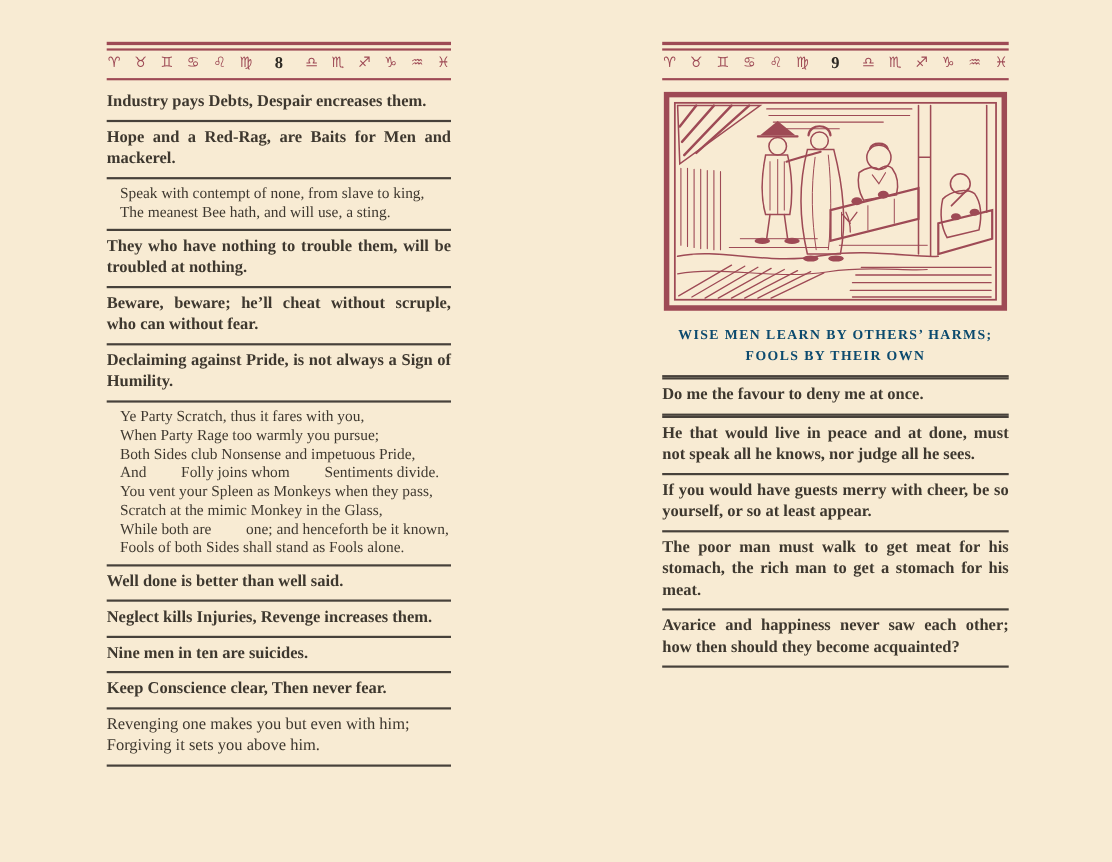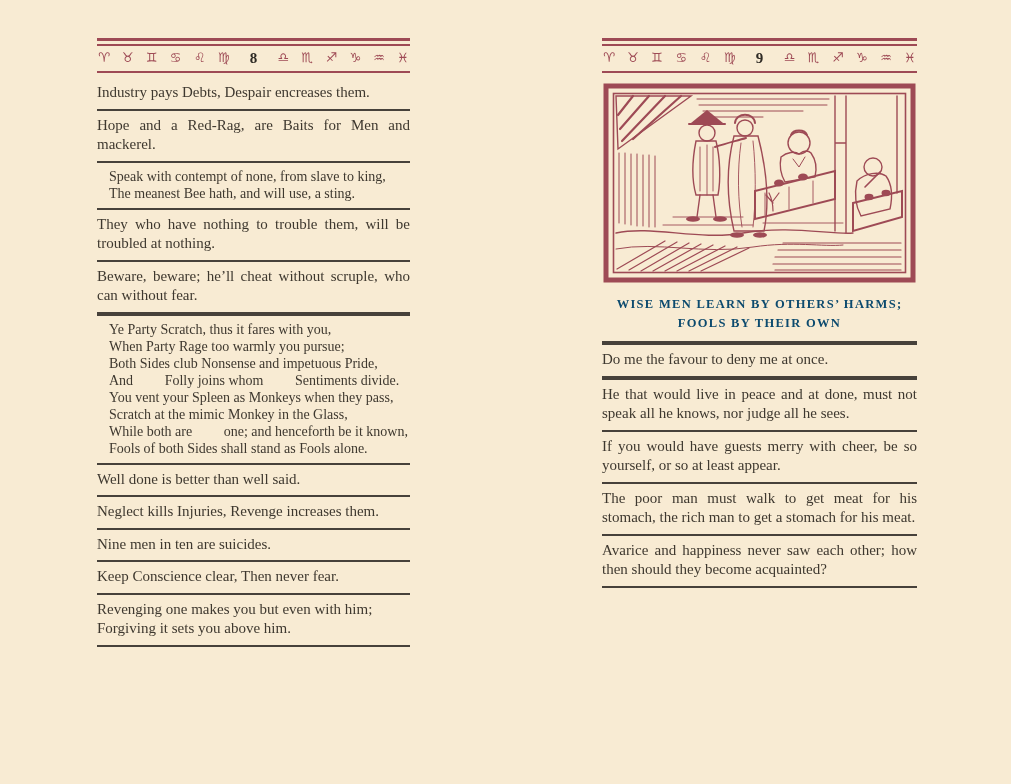--- a/index.html
+++ b/index.html
@@ -18,21 +18,21 @@
   .band .thick{height:3px;background:#9e4a55;}
   .band .thin{height:2px;background:#9e4a55;margin-top:3px;}
   .band .thin.bottom{margin-top:2px;}
   .band-row{display:flex;justify-content:space-between;align-items:center;padding:3px 1px 2px;}
   .orn{font-family:"DejaVu Sans",sans-serif;font-size:13px;color:#9e4a55;line-height:18px;}
   .pnum{font-weight:bold;font-size:15px;color:#2e2a24;padding:0 8px;line-height:18px;}
 
   
   .aph{
     margin:5px 0 6px;font-size:15px;line-height:19.5px;
-    text-align:justify;text-align-last:left;hyphens:none;
+    text-align:justify;text-align-last:left;hyphens:none;font-weight:bold;
   }
   .rule{height:2px;background:#47413a;margin:0 0 0;}
   .verse{margin:5px 0 6px;padding-left:12px;font-size:14px;line-height:17px;}
   .vline{display:block;}
   .it{margin-left:28px;}
 
   
   figure{margin:6px 0 0;}
   figure svg{display:block;}
   .caption{
@@ -79,20 +79,21 @@
       <span class="vline">The meanest Bee hath, and will use, a sting.</span>
     </div>
     <div class="rule"></div>
 
     <p class="aph">They who have nothing to trouble them, will be troubled at nothing.</p>
     <div class="rule"></div>
 
     <p class="aph">Beware, beware; he’ll cheat without scruple, who can without fear.</p>
     <div class="rule"></div>
 
+    <p class="aph">Declaiming against Pride, is not always a Sign of Humility.</p>
     <div class="rule"></div>
 
     <div class="verse">
       <span class="vline">Ye Party Scratch, thus it fares with you,</span>
       <span class="vline">When Party Rage too warmly you pursue;</span>
       <span class="vline">Both Sides club Nonsense and impetuous Pride,</span>
       <span class="vline"><span>And </span><span class="it">Folly</span><span> joins whom </span><span class="it">Sentiments</span><span> divide.</span></span>
       <span class="vline">You vent your Spleen as Monkeys when they pass,</span>
       <span class="vline">Scratch at the mimic Monkey in the Glass,</span>
       <span class="vline"><span>While both are </span><span class="it">one</span><span>; and henceforth be it known,</span></span>

